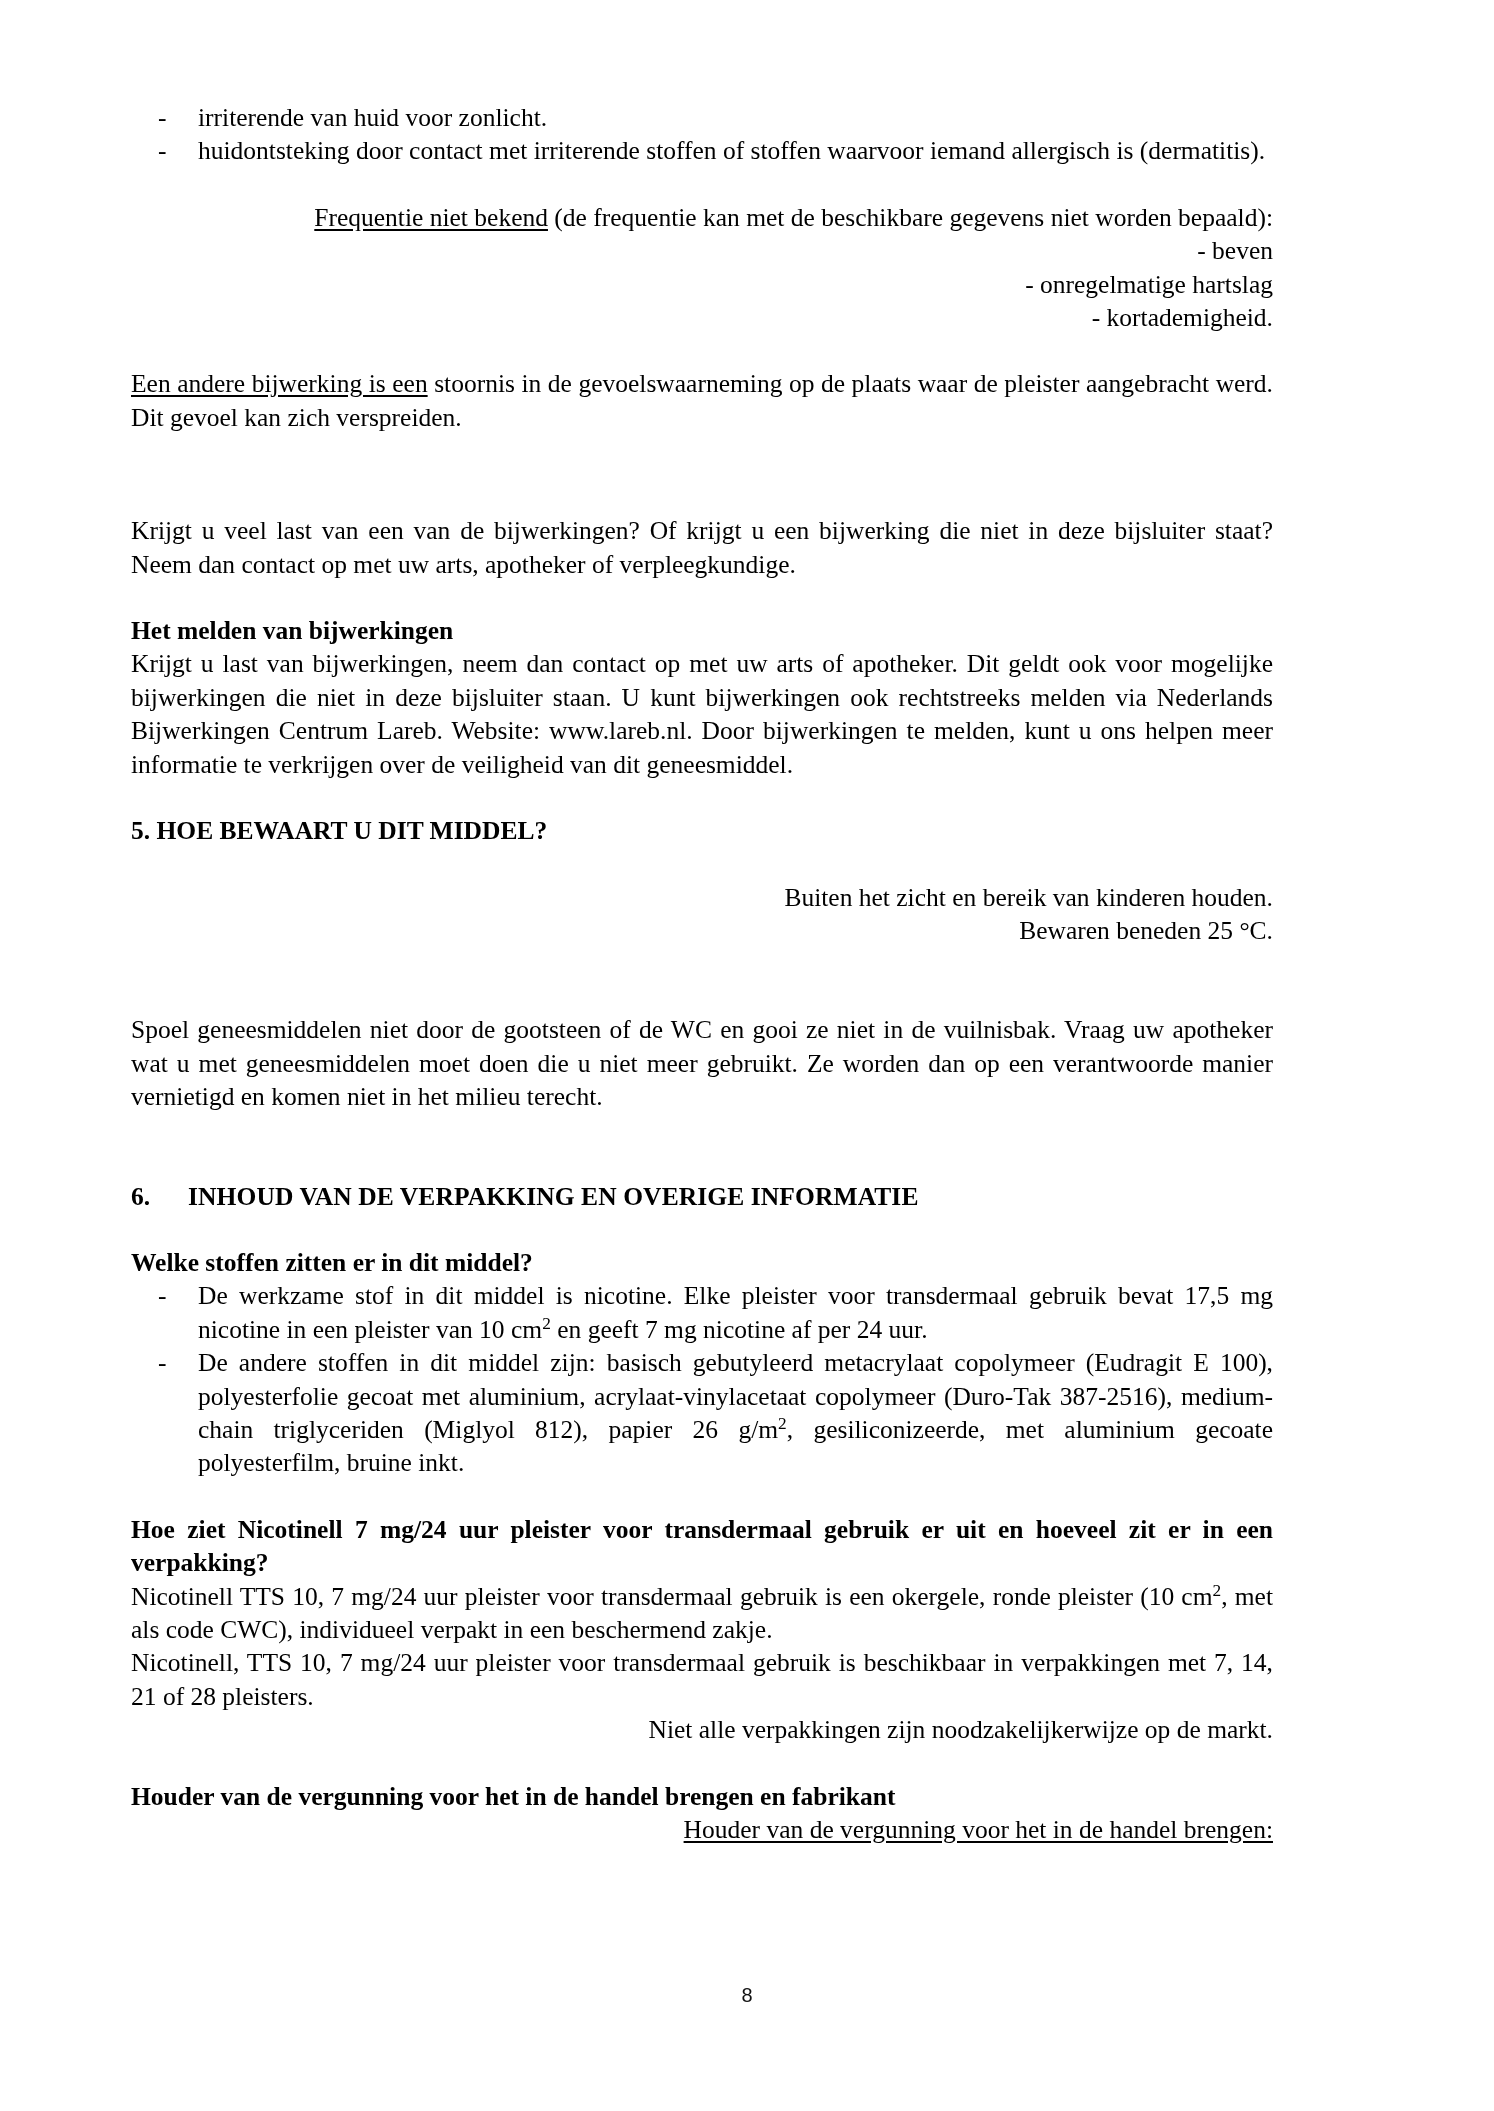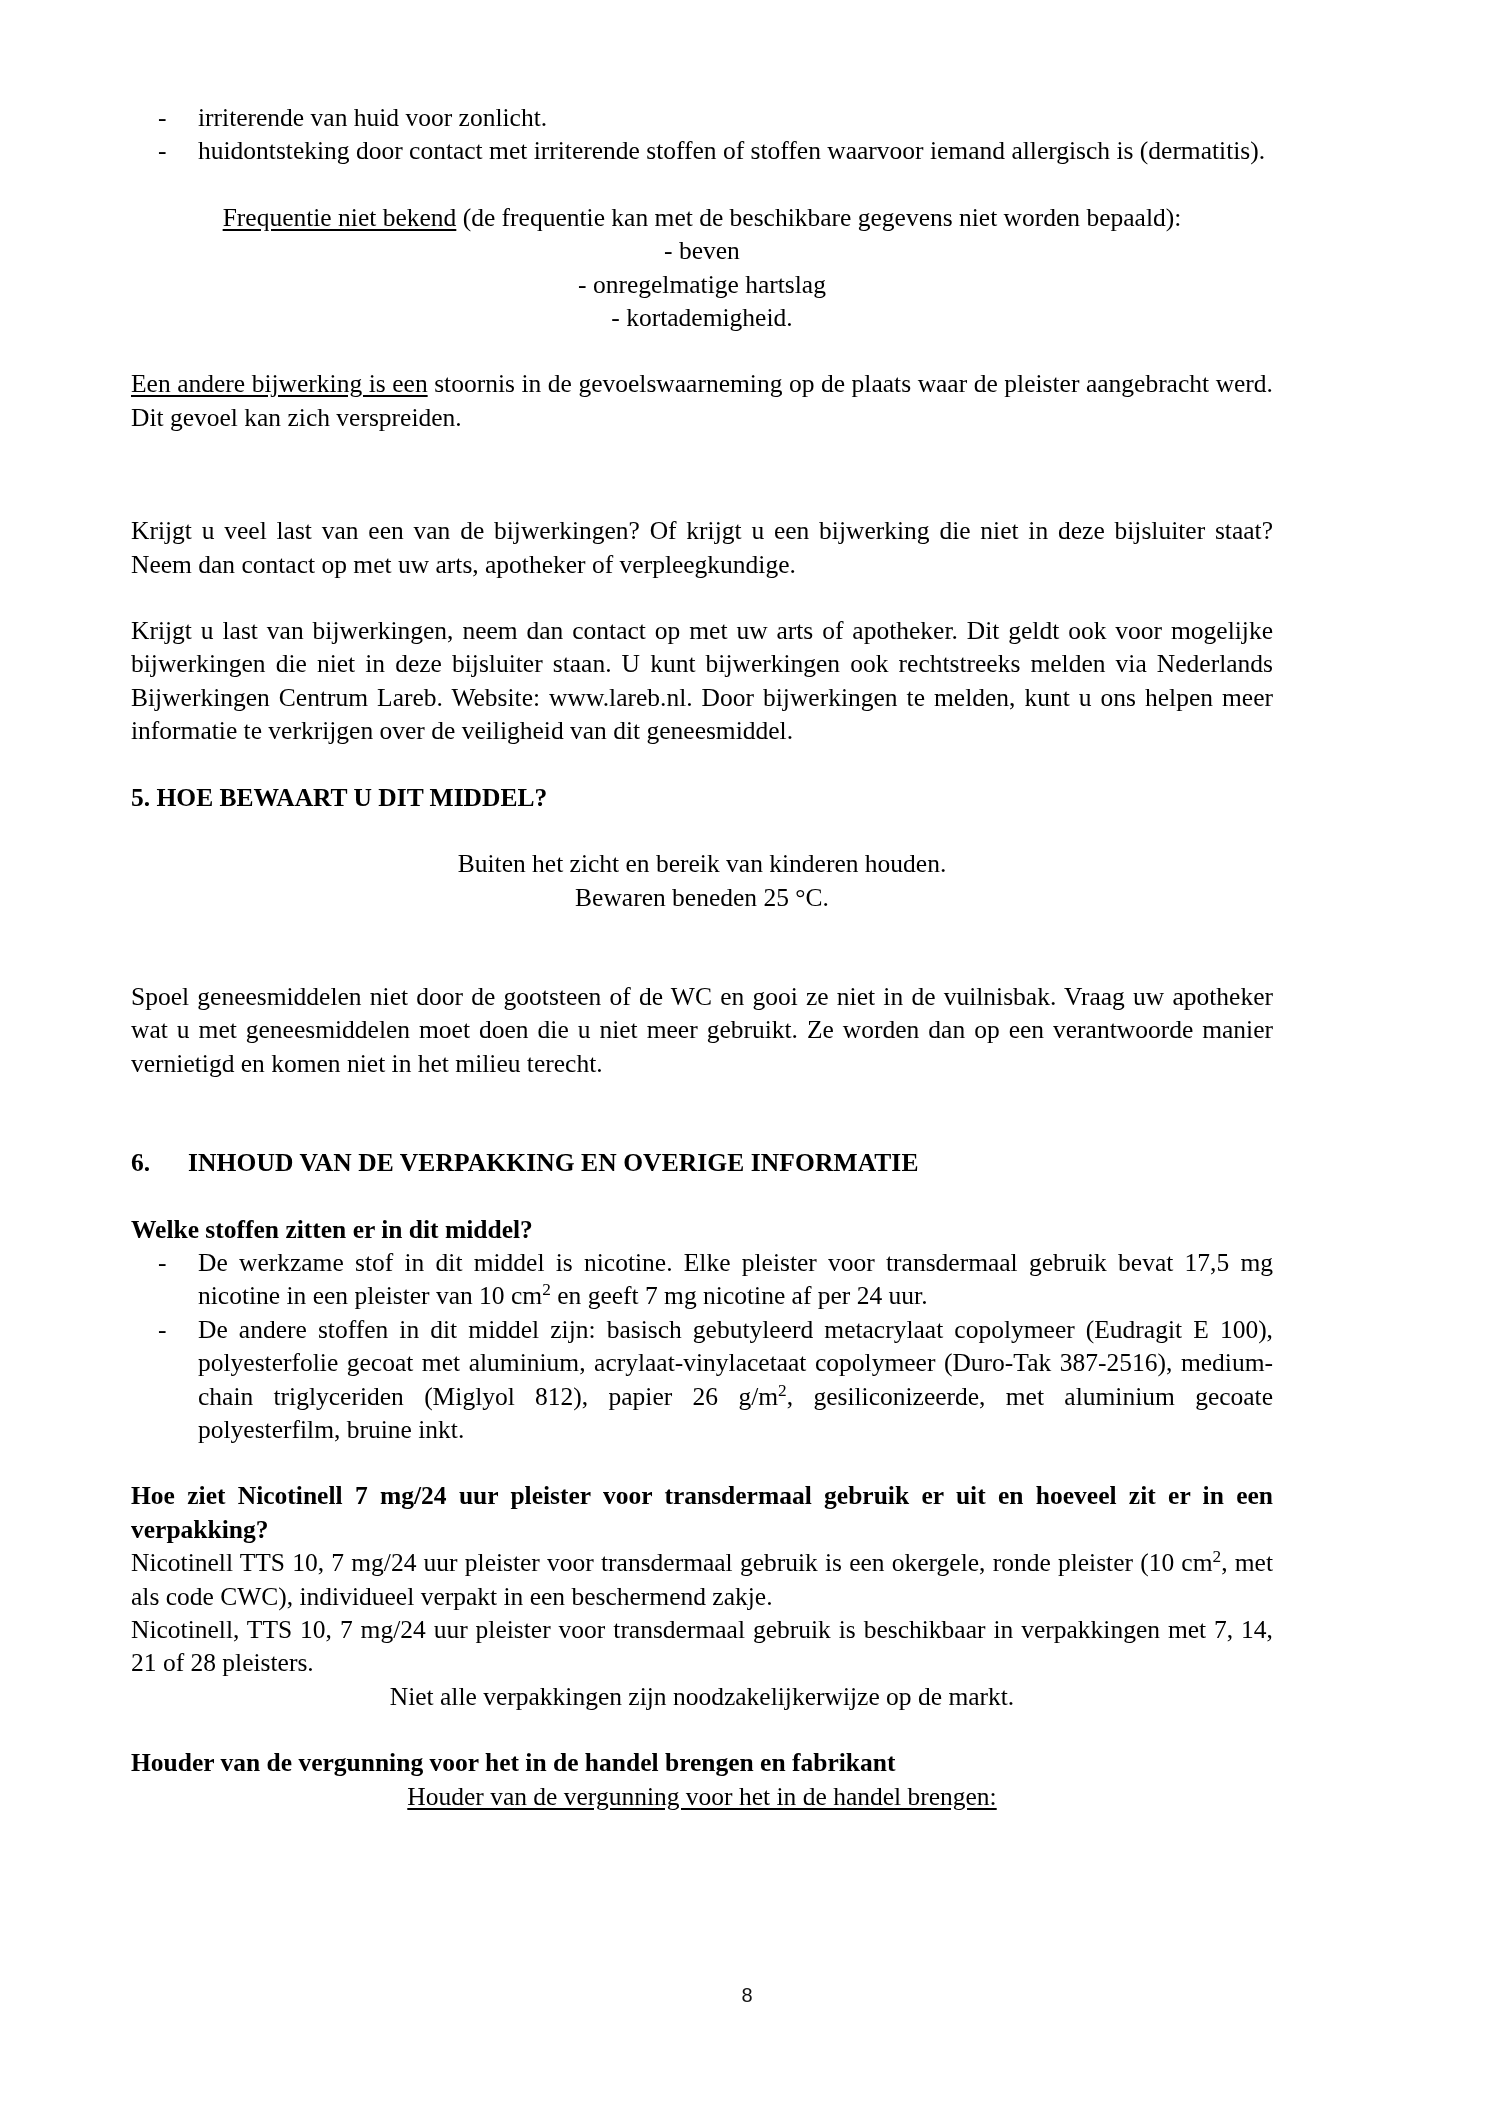--- a/index.html
+++ b/index.html
@@ -67,21 +67,21 @@
   .section-head .num {
     width: 57px;
     flex: 0 0 57px;
   }
   .section-head .ttl { flex: 1 1 auto; letter-spacing: 0.1px; }
 
   .nowrap-head {
     font-weight: bold;
     text-align: left;
   }
-  .plain-left { text-align: center; }
+  .plain-left { text-align: right; }
 
   .pagenum {
     position: absolute;
     left: 0;
     top: 1984px;
     width: 1494px;
     text-align: center;
     font-family: "Liberation Sans", "DejaVu Sans", sans-serif;
     font-size: 20px;
     color: #111;
@@ -119,20 +119,21 @@
     <div class="gap-sm"></div>
 
     <p><span class="u">Een andere bijwerking is een</span><span> stoornis in de gevoelswaarneming op de plaats waar de pleister aangebracht werd. Dit gevoel kan zich verspreiden.</span></p>
 
     <div class="gap-xl"></div>
 
     <p>Krijgt u veel last van een van de bijwerkingen? Of krijgt u een bijwerking die niet in deze bijsluiter staat? Neem dan contact op met uw arts, apotheker of verpleegkundige.</p>
 
     <div class="gap-sm"></div>
 
+    <p class="nowrap-head">Het melden van bijwerkingen</p>
     <p>Krijgt u last van bijwerkingen, neem dan contact op met uw arts of apotheker. Dit geldt ook voor mogelijke bijwerkingen die niet in deze bijsluiter staan. U kunt bijwerkingen ook rechtstreeks melden via Nederlands Bijwerkingen Centrum Lareb. Website: www.lareb.nl. Door bijwerkingen te melden, kunt u ons helpen meer informatie te verkrijgen over de veiligheid van dit geneesmiddel.</p>
 
     <div class="gap-sm"></div>
 
     <p class="nowrap-head">5. HOE BEWAART U DIT MIDDEL?</p>
 
     <div class="gap-sm"></div>
 
     <p class="plain-left">Buiten het zicht en bereik van kinderen houden.</p>
     <p class="plain-left">Bewaren beneden 25 °C.</p>

